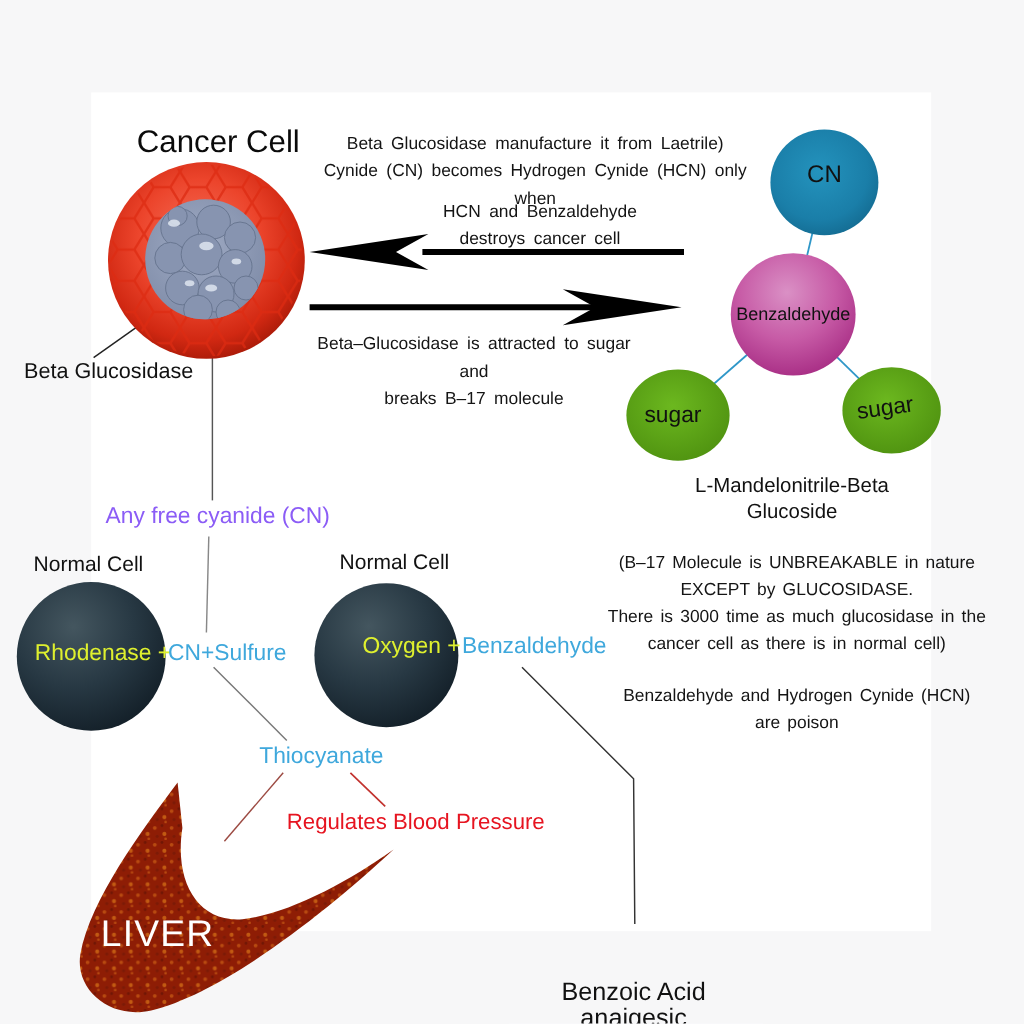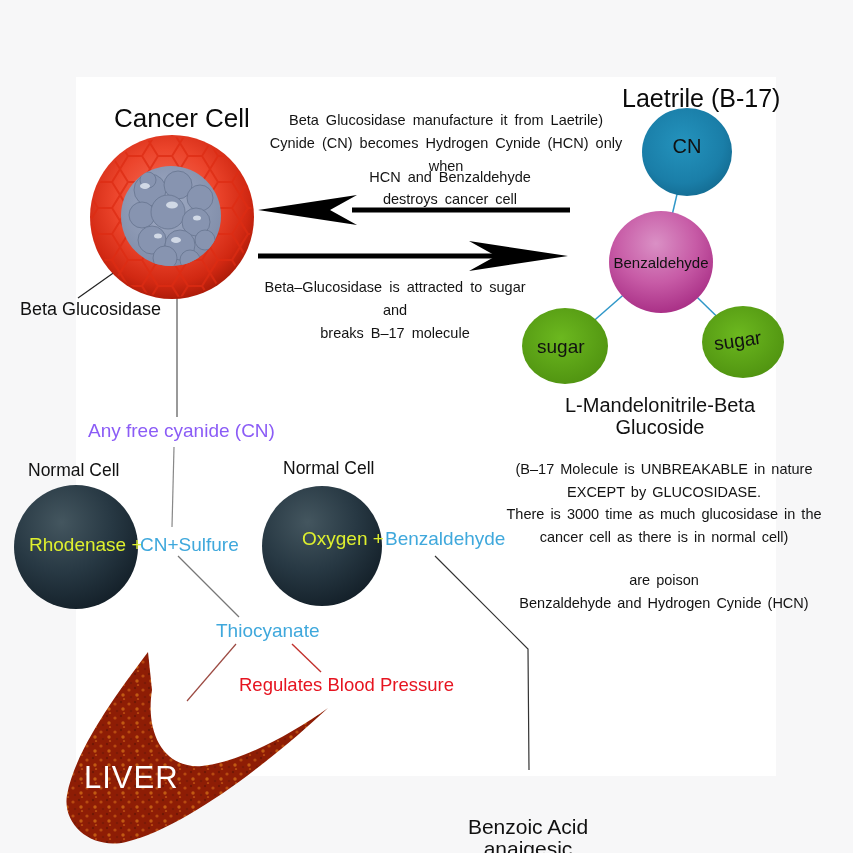--- a/index.html
+++ b/index.html
@@ -130,42 +130,41 @@
 
     <circle cx="76" cy="547" r="62" fill="url(#gradNavy)"></circle>
     <circle cx="322" cy="546" r="60" fill="url(#gradNavy)"></circle>
 
     <path d="M148,652 C118,692 75,750 67,795 C62,825 92,850 126,842
              C185,828 270,762 328,708 C290,735 240,762 202,766
              C165,769 145,735 152,690 Z" fill="url(#speckle)"></path>
   </svg>
 
   <div class="txt big" style="left:114px;top:103px;">Cancer Cell</div>
-  <div class="txt big" style="left:622px;top:84px;font-size:25px;">Laetrile (B-17)</div>
 
   <div class="txt ctr note" style="left:250px;top:109px;width:392px;">
     <div>Beta Glucosidase manufacture it from Laetrile)</div>
     <div>Cynide (CN) becomes Hydrogen Cynide (HCN) only when</div>
   </div>
 
   <div class="txt ctr note" style="left:365px;top:166px;width:170px;line-height:22px;">
     <div>HCN and Benzaldehyde</div>
     <div>destroys cancer cell</div>
   </div>
 
   <div class="txt ctr note" style="left:250px;top:276px;width:290px;">
     <div>Beta–Glucosidase is attracted to sugar and</div>
     <div>breaks B–17 molecule</div>
   </div>
 
   <div class="txt" style="left:662px;top:135px;width:50px;text-align:center;font-size:20px;">CN</div>
   <div class="txt" style="left:606px;top:254px;width:110px;text-align:center;font-size:15px;">Benzaldehyde</div>
   <div class="txt lbl19" style="left:537px;top:336px;">sugar</div>
   <div class="txt lbl19" style="left:714px;top:330px;transform:rotate(-8deg);">sugar</div>
-  <div class="txt ctr" style="left:560px;top:394px;width:200px;font-size:20px;line-height:22px;">
+  <div class="txt ctr" style="left:560px;top:394px;width:200px;font-size:17px;line-height:22px;">
     <div>L-Mandelonitrile-Beta</div>
     <div>Glucoside</div>
   </div>
 
   <div class="txt" style="left:20px;top:299px;font-size:18px;">Beta Glucosidase</div>
 
   <div class="txt lbl19" style="left:88px;top:420px;color:#8b5cf6;">Any free cyanide (CN)</div>
   <div class="txt" style="left:28px;top:460px;font-size:17.5px;">Normal Cell</div>
   <div class="txt" style="left:283px;top:458px;font-size:17.5px;">Normal Cell</div>
   <div class="txt lbl19 yellow" style="left:29px;top:534px;">Rhodenase +</div>
@@ -180,17 +179,17 @@
     <div>anaigesic antiseptic</div>
   </div>
 
   <div class="txt ctr note" style="left:504px;top:458px;width:320px;line-height:22.5px;word-spacing:2px;">
     <div>(B–17 Molecule is UNBREAKABLE in nature</div>
     <div>EXCEPT by GLUCOSIDASE.</div>
     <div>There is 3000 time as much glucosidase in the</div>
     <div>cancer cell as there is in normal cell)</div>
   </div>
   <div class="txt ctr note" style="left:504px;top:569px;width:320px;line-height:22.5px;word-spacing:2px;">
+    <div>Benzaldehyde and Hydrogen Cynide (HCN)</div>
     <div>are poison</div>
-    <div>Benzaldehyde and Hydrogen Cynide (HCN)</div>
   </div>
 
 </div>
 
 </body></html>

